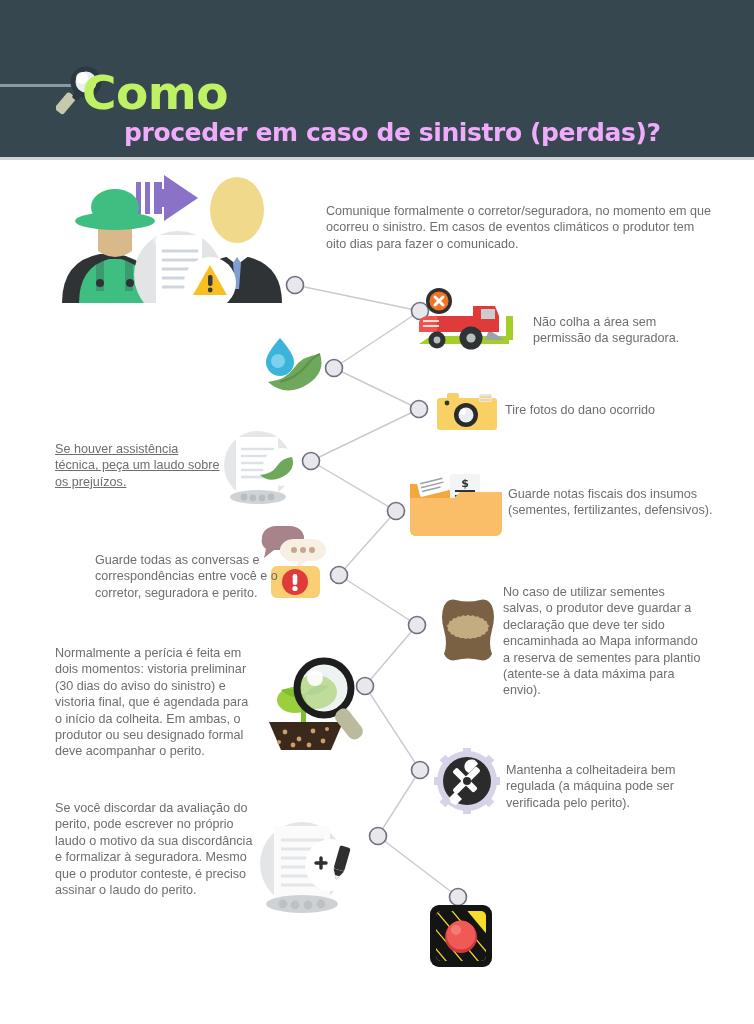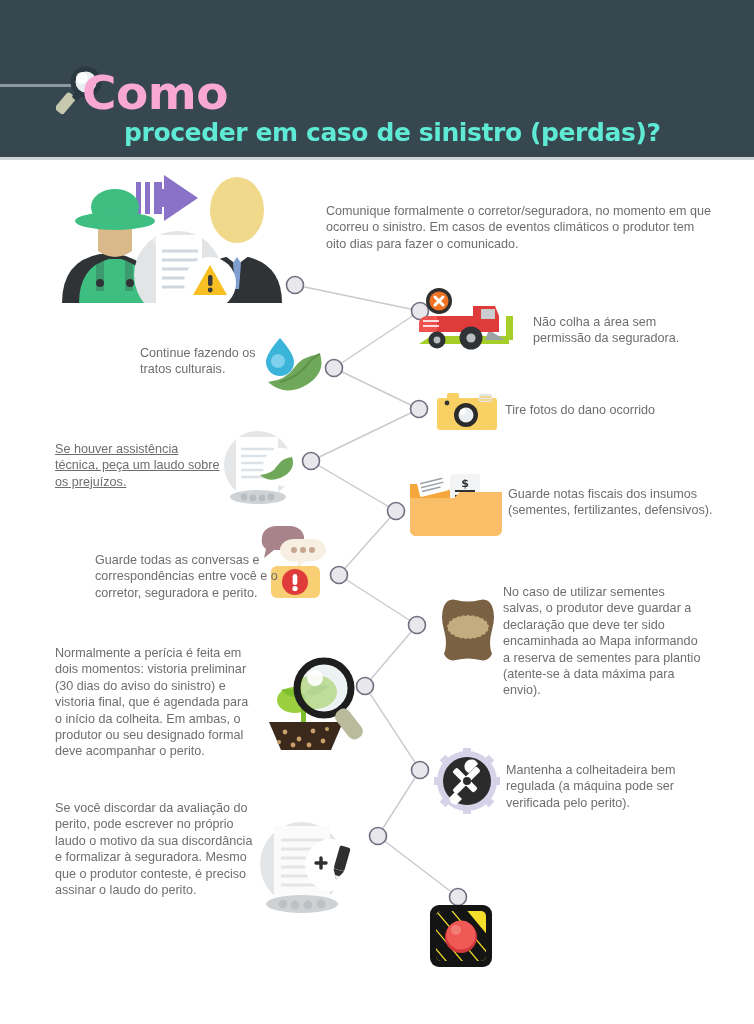--- a/index.html
+++ b/index.html
@@ -18,27 +18,27 @@
   }
   #header-rule {
     position:absolute; left:0; top:84px; width:90px; height:3px;
     background:#8c9aa0;
   }
   #magnifier {
     position:absolute; left:56px; top:66px; width:52px; height:58px;
   }
   #title-como {
     position:absolute; left:82px; top:69px;
-    font-size:47px; font-weight:bold; color:#f9a8d4;
+    font-size:47px; font-weight:bold; color:#bef264;
     letter-spacing:-0.5px; line-height:1;
     font-family:"DejaVu Sans", sans-serif;
   }
   #title-sub {
     position:absolute; left:124px; top:120px;
-    font-size:25px; font-weight:bold; color:#5eead4;
+    font-size:25px; font-weight:bold; color:#f0abfc;
     letter-spacing:-0.4px; line-height:1;
     font-family:"DejaVu Sans", sans-serif;
   }
   #header-bottom-line {
     position:absolute; left:0; top:157px; width:754px; height:3px;
     background:#cfd4d6;
   }
 
   
   .txt {
@@ -183,21 +183,20 @@
 
   <div class="txt txt-right" style="left:533px; top:314px; width:180px;">Não colha a área sem permissão da seguradora.</div>
 
   <svg class="icon" style="left:258px; top:336px; width:68px; height:62px;" viewBox="0 0 68 62">
     <path d="M62,18 q6,18 -12,30 q-22,14 -40,-2 q18,-2 26,-14 q8,-12 26,-14 z" fill="#6fa85a"></path>
     <path d="M22,46 q16,-4 26,-16 q8,-10 14,-12" stroke="#5c9249" stroke-width="2" fill="none"></path>
     <path d="M22,2 q14,16 14,24 a14,14 0 0 1 -28,0 q0,-8 14,-24 z" fill="#3ab4d9"></path>
     <circle cx="20" cy="25" r="7" fill="#89d6ee" opacity="0.85"></circle>
   </svg>
 
-  <div class="txt txt-left" style="left:140px; top:345px; width:150px;">Continue fazendo os tratos culturais.</div>
 
   <svg class="icon" style="left:437px; top:390px; width:60px; height:44px;" viewBox="0 0 60 44">
     <rect x="0" y="8" width="60" height="32" rx="3" fill="#f9d063"></rect>
     <rect x="10" y="3" width="12" height="6" rx="1.5" fill="#f9d063"></rect>
     <rect x="42" y="4" width="13" height="8" rx="1.5" fill="#e4e7ea"></rect>
     <g stroke="#f9d063" stroke-width="1.4">
       <line x1="43" y1="7" x2="54" y2="7"></line>
       <line x1="43" y1="10" x2="54" y2="10"></line>
     </g>
     <circle cx="10" cy="13" r="2.4" fill="#333"></circle>

